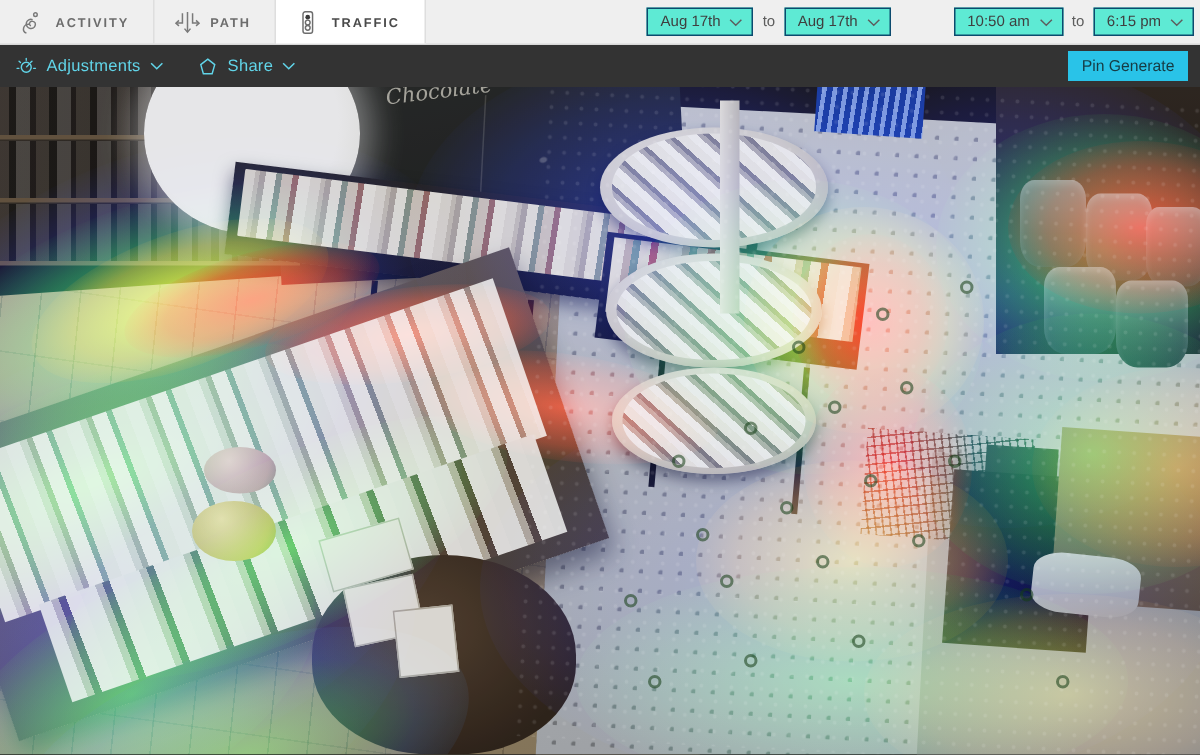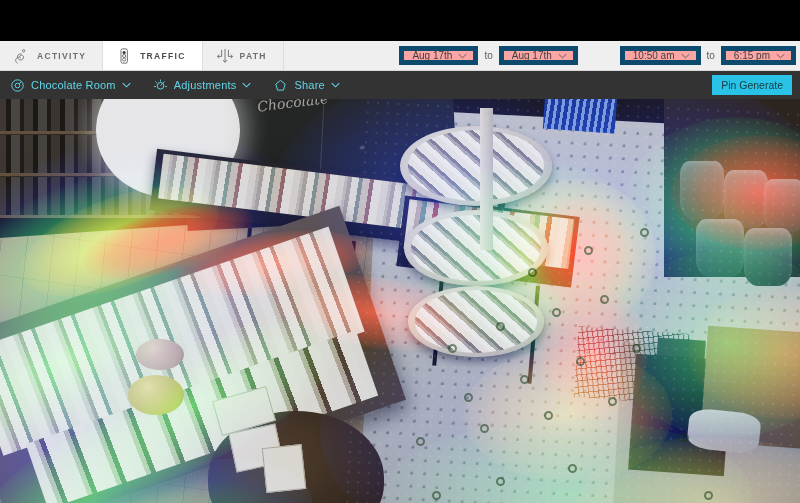--- a/index.html
+++ b/index.html
@@ -2,21 +2,21 @@
 <html><head>
 <meta charset="utf-8">
 <style>
   * { box-sizing: border-box; margin: 0; padding: 0; }
   html, body {
     width: 800px; height: 503px;
     overflow: hidden;
     font-family: "Liberation Sans", sans-serif;
     background: #000;
   }
-  .app { position: relative; width: 800px; height: 376px; margin-top: 41px; }
+  .app { position: relative; width: 800px; height: 376px; }
 
   
   .toolbar {
     position: absolute; left: 0; top: 0;
     width: 800px; height: 30px;
     background: #efefef;
     border-bottom: 1px solid #d8d8d8;
     display: flex; align-items: stretch;
   }
   .mode-tabs { display: flex; align-items: stretch; height: 100%; }
@@ -38,21 +38,21 @@
 
   .toolbar-spacer { flex: 1 1 auto; }
 
   .date-group, .time-group {
     display: flex; align-items: center; gap: 6px;
     padding: 0 4px; height: 100%;
   }
   .sel {
     display: inline-flex; align-items: center; gap: 6px;
     height: 19px; padding: 0 6px 0 8px;
-    border: 5px solid #0c4a6e; background: #fca5a5;
+    border: 1px solid #0c4a6e; background: #5eead4;
     font-size: 10px; color: #3f3f3f; white-space: nowrap;
     cursor: pointer;
   }
   .sel .cv { display: block; }
   .tw { font-size: 10px; color: #5d5d5d; }
   .share {
     display: inline-flex; align-items: center; gap: 6px;
     font-size: 10px; color: #4a4a4a; cursor: pointer;
     padding: 0 10px 0 6px; height: 100%;
   }
@@ -330,46 +330,46 @@
 
       <div class="mode-tab">
         <span class="ico">
           <svg viewBox="0 0 24 24" width="18" height="20" fill="none" stroke="#7a7a7a" stroke-width="1.3">
             <circle cx="15.5" cy="5" r="1.6"></circle>
             <path d="M13 9.5c-2.4-1-5 .4-5.6 2.8-.5 2.3 1 4.6 3.4 5 2 .4 4-.8 4.5-2.7.4-1.6-.5-3.2-2-3.6-1.3-.4-2.6.3-3 1.5-.3 1 .2 2.1 1.2 2.4"></path>
             <path d="M9.8 13.6c-2.2-.3-4.3 1.1-4.8 3.2-.5 2 .6 4 2.5 4.7"></path>
           </svg>
         </span>
         <span class="lbl">ACTIVITY</span>
-      </div>
-
-      <div class="mode-tab active">
-        <span class="ico">
-          <svg viewBox="0 0 24 24" width="18" height="20" fill="none" stroke="#6d6d6d" stroke-width="1.3">
-            <rect x="8" y="2.5" width="8.5" height="19" rx="2"></rect>
-            <circle cx="12.2" cy="7.3" r="2.1" fill="#3b3b3b" stroke="none"></circle>
-            <circle cx="12.2" cy="12" r="2.1"></circle>
-            <circle cx="12.2" cy="16.7" r="2.1"></circle>
-          </svg>
-        </span>
-        <span class="lbl">TRAFFIC</span>
       </div>
 
       <div class="mode-tab">
         <span class="ico">
           <svg viewBox="0 0 26 24" width="20" height="20" fill="none" stroke="#7a7a7a" stroke-width="1.3">
             <path d="M13 3v17"></path>
               <path d="M10.4 17.3 13 20.4l2.6-3.1"></path>
             <path d="M8.6 4v8.5H3.4"></path>
               <path d="M5.6 10.2 3 12.6l2.6 2.3"></path>
             <path d="M17.4 4v8.5h5.2"></path>
               <path d="M20.4 10.2 23 12.6l-2.6 2.3"></path>
           </svg>
         </span>
         <span class="lbl">PATH</span>
+      </div>
+
+      <div class="mode-tab active">
+        <span class="ico">
+          <svg viewBox="0 0 24 24" width="18" height="20" fill="none" stroke="#6d6d6d" stroke-width="1.3">
+            <rect x="8" y="2.5" width="8.5" height="19" rx="2"></rect>
+            <circle cx="12.2" cy="7.3" r="2.1" fill="#3b3b3b" stroke="none"></circle>
+            <circle cx="12.2" cy="12" r="2.1"></circle>
+            <circle cx="12.2" cy="16.7" r="2.1"></circle>
+          </svg>
+        </span>
+        <span class="lbl">TRAFFIC</span>
       </div>
     </div>
 
     <div class="toolbar-spacer"></div>
 
     <div class="date-group">
       <span class="sel">
         <span class="cv">Aug 17th</span>
         <svg class="chev" viewBox="0 0 12 8">
           <path d="M1 1.6 6 6.4 11 1.6" fill="none" stroke="#5d5d5d" stroke-width="1.3"></path>
@@ -399,31 +399,20 @@
         <svg class="chev" viewBox="0 0 12 8">
           <path d="M1 1.6 6 6.4 11 1.6" fill="none" stroke="#5d5d5d" stroke-width="1.3"></path>
           </svg>
       </span>
     </div>
 
   </div>
 
   <div class="subbar">
 
-    <div class="sb-item">
-      <svg class="sico" viewBox="0 0 20 20">
-        <circle cx="10" cy="10" r="7.6" fill="none" stroke="#61d4e8" stroke-width="1.3"></circle>
-        <circle cx="10" cy="10" r="3.1" fill="none" stroke="#61d4e8" stroke-width="1.3"></circle>
-        <path d="M12.4 7.6 15.6 4.6" fill="none" stroke="#61d4e8" stroke-width="1.3"></path>
-      </svg>
-      <span class="slbl">Chocolate Room</span>
-      <svg class="chev" viewBox="0 0 12 8">
-        <path d="M1 1.6 6 6.4 11 1.6" fill="none" stroke="#61d4e8" stroke-width="1.4"></path>
-        </svg>
-    </div>
 
     <div class="sb-item">
       <svg class="sico" viewBox="0 0 20 20">
         <circle cx="10" cy="10.4" r="4.4" fill="none" stroke="#61d4e8" stroke-width="1.3"></circle>
         <path d="M10 10.4 13 7.4" fill="none" stroke="#61d4e8" stroke-width="1.2"></path>
         <g stroke="#61d4e8" stroke-width="1.2" stroke-linecap="round">
           <path d="M10 2.6v1.7"></path>
             <path d="M3.6 5.1l1.3 1.2"></path>
             <path d="M1.8 11.4h1.7"></path>
           <path d="M16.5 11.4h1.7"></path>

